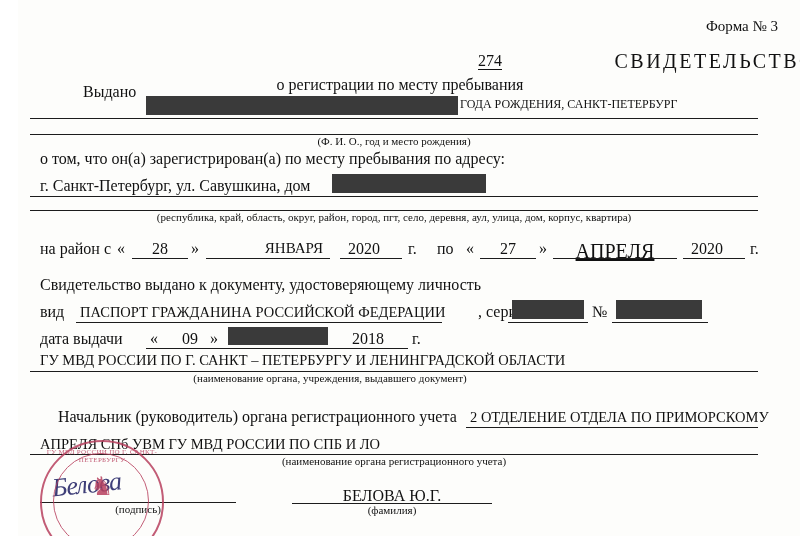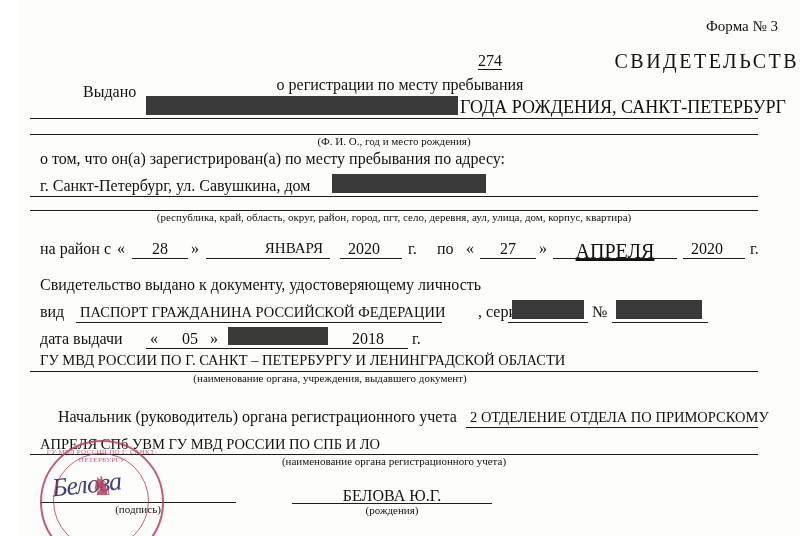--- a/index.html
+++ b/index.html
@@ -131,21 +131,21 @@
 <div class="page">
 
   <div class="abs form-no">Форма № 3</div>
 
   <div class="abs title">СВИДЕТЕЛЬСТВО</div>
   <div class="abs title-num">274</div>
   <div class="abs subtitle">о регистрации по месту пребывания</div>
 
   <div class="abs lbl" style="left:83px; top:83px;">Выдано</div>
   <div class="abs redact" style="left:146px; top:96px; width:312px; height:19px;"></div>
-  <div class="abs lbl" style="left:460px; top:97px; font-size:18px;">ГОДА РОЖДЕНИЯ, САНКТ-ПЕТЕРБУРГ</div>
+  <div class="abs lbl" style="left:460px; top:97px; font-size:12px;">ГОДА РОЖДЕНИЯ, САНКТ-ПЕТЕРБУРГ</div>
   <div class="abs rule" style="left:30px; top:118px; width:728px;"></div>
 
   <div class="abs small-center" style="left:30px; top:135px; width:728px;">(Ф. И. О., год и место рождения)</div>
   <div class="abs rule" style="left:30px; top:134px; width:728px;"></div>
 
   <div class="abs lbl" style="left:40px; top:150px;">о том, что он(а) зарегистрирован(а) по месту пребывания по адресу:</div>
 
   <div class="abs lbl" style="left:40px; top:177px;">г. Санкт-Петербург, ул. Савушкина, дом</div>
   <div class="abs redact" style="left:332px; top:174px; width:154px; height:19px;"></div>
   <div class="abs rule" style="left:30px; top:196px; width:728px;"></div>
@@ -180,21 +180,21 @@
   <div class="abs rule" style="left:76px; top:322px; width:366px;"></div>
   <div class="abs lbl" style="left:444px; top:303px;margin-left:34px;">, серия</div>
   <div class="abs redact" style="left:512px; top:300px; width:72px; height:19px;"></div>
   <div class="abs rule" style="left:508px; top:322px; width:80px;"></div>
   <div class="abs lbl" style="left:592px; top:303px;">№</div>
   <div class="abs redact" style="left:616px; top:300px; width:86px; height:19px;"></div>
   <div class="abs rule" style="left:612px; top:322px; width:96px;"></div>
 
   <div class="abs lbl" style="left:40px; top:330px;">дата выдачи</div>
   <div class="abs lbl" style="left:150px; top:330px;">«</div>
-  <div class="abs lbl" style="left:170px; top:330px; width:40px; text-align:center;">05</div>
+  <div class="abs lbl" style="left:170px; top:330px; width:40px; text-align:center;">09</div>
   <div class="abs lbl" style="left:210px; top:330px;">»</div>
   <div class="abs redact" style="left:228px; top:327px; width:100px; height:18px;"></div>
   <div class="abs lbl" style="left:352px; top:330px;">2018</div>
   <div class="abs lbl" style="left:412px; top:330px;">г.</div>
   <div class="abs rule" style="left:146px; top:348px; width:262px;"></div>
 
   <div class="abs lbl" style="left:40px; top:352px; font-size:14.5px;">ГУ  МВД  РОССИИ  ПО  Г. САНКТ – ПЕТЕРБУРГУ  И  ЛЕНИНГРАДСКОЙ ОБЛАСТИ</div>
   <div class="abs rule" style="left:30px; top:371px; width:728px;"></div>
   <div class="abs small-center" style="left:30px; top:372px; width:600px;">(наименование органа, учреждения, выдавшего документ)</div>
 
@@ -204,21 +204,21 @@
   <div class="abs lbl" style="left:40px; top:436px; font-size:14.5px;">АПРЕЛЯ СПб УВМ  ГУ  МВД  РОССИИ  ПО СПБ  И  ЛО</div>
   <div class="abs rule" style="left:30px; top:454px; width:728px;"></div>
   <div class="abs small-center" style="left:30px; top:455px; width:728px;">(наименование органа регистрационного учета)</div>
 
   <div class="abs signature">Белова</div>
   <div class="abs rule" style="left:40px; top:502px; width:196px;"></div>
   <div class="abs small-center" style="left:40px; top:503px; width:196px;">(подпись)</div>
 
   <div class="abs lbl" style="left:296px; top:487px; width:192px; text-align:center;">БЕЛОВА Ю.Г.</div>
   <div class="abs rule" style="left:292px; top:503px; width:200px;"></div>
-  <div class="abs small-center" style="left:292px; top:504px; width:200px;">(рождения)</div>
+  <div class="abs small-center" style="left:292px; top:504px; width:200px;">(фамилия)</div>
 
   <div class="abs stamp">
     <div class="stamp-inner"></div>
     <div class="stamp-emblem">♞</div>
     <div class="stamp-text" style="top:6px;">ГУ МВД РОССИИ ПО Г. САНКТ-ПЕТЕРБУРГУ</div>
 
   </div>
 
   <div class="abs cut-left"></div>
 </div>

